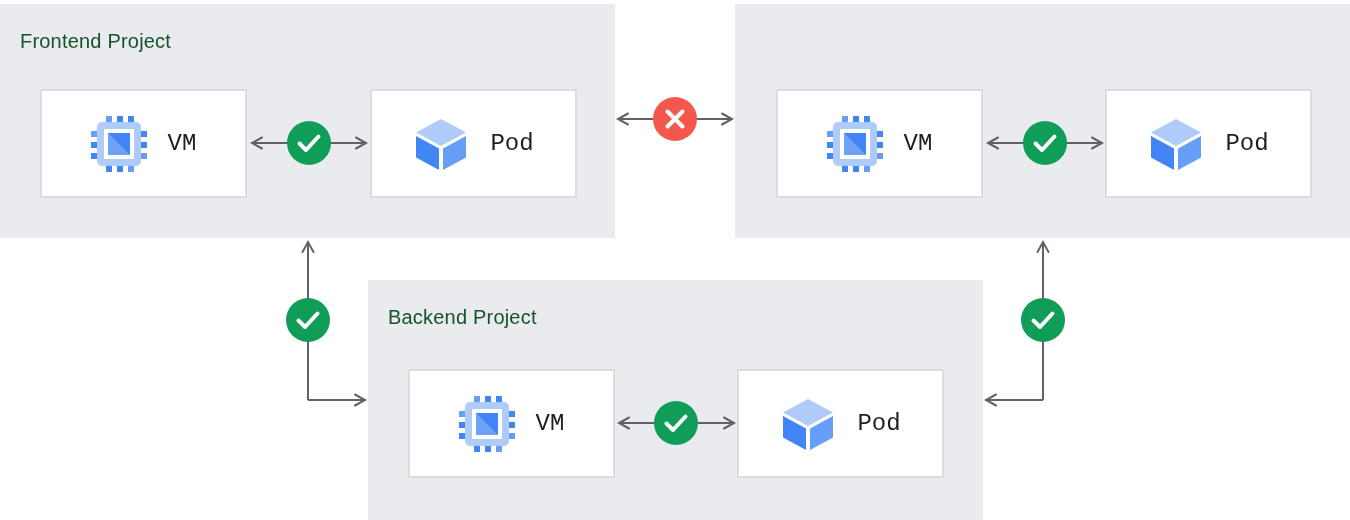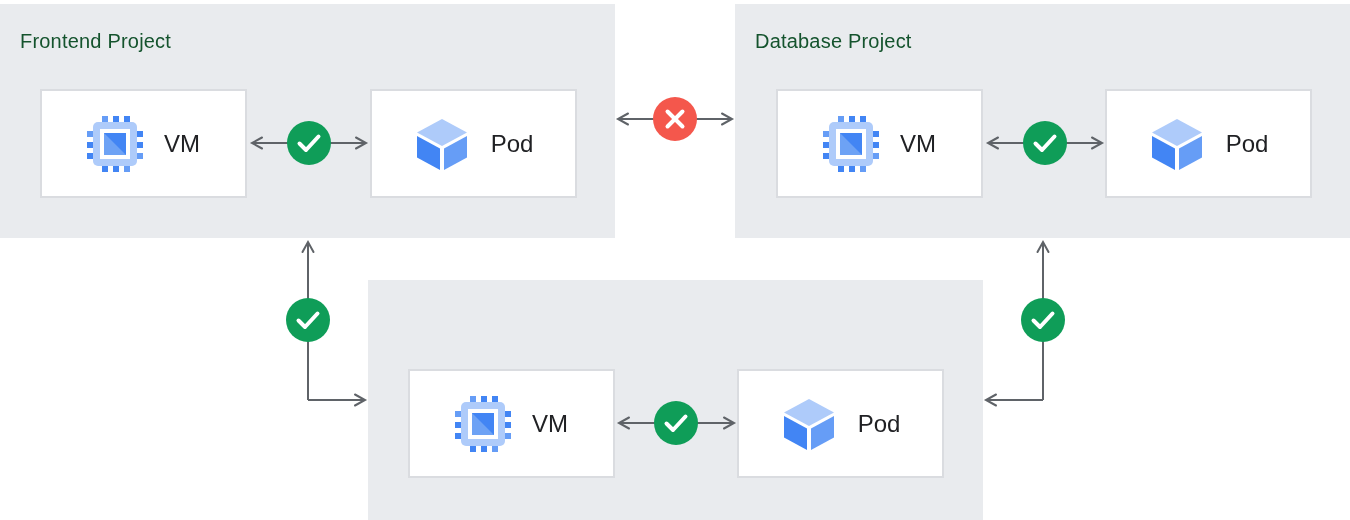--- a/index.html
+++ b/index.html
@@ -36,20 +36,21 @@
     position: absolute;
     width: 207px;
     height: 109px;
     background: #ffffff;
     border: 2px solid #dadce0;
     box-sizing: border-box;
     display: flex;
     align-items: center;
     justify-content: center;
     gap: 21px;
+    font-family: Liberation Mono, monospace;
   }
   .card-left  { left: 40px;  top: 85px; }
   .card-right { left: 370px; top: 85px; }
   .panel-backend .card-left  { left: 40px;  top: 89px; }
   .panel-backend .card-right { left: 369px; top: 89px; }
   .node-label {
     font-size: 24px;
     color: #202124;
     white-space: nowrap;
   }
@@ -127,36 +128,36 @@
     </div>
     <div class="card card-right">
       <svg class="icon-svg">
           <use href="#icon-pod"></use>
         </svg>
       <span class="node-label">Pod</span>
     </div>
   </div>
 
   <div class="panel panel-database">
-    <div class="panel-title">Database Project</div>
     <div class="card card-left" style="left:41px;">
       <svg class="icon-svg">
           <use href="#icon-vm"></use>
         </svg>
       <span class="node-label">VM</span>
     </div>
     <div class="card card-right">
       <svg class="icon-svg">
           <use href="#icon-pod"></use>
         </svg>
       <span class="node-label">Pod</span>
     </div>
   </div>
 
   <div class="panel panel-backend">
+    <div class="panel-title">Backend Project</div>
     <div class="card card-left">
       <svg class="icon-svg">
           <use href="#icon-vm"></use>
         </svg>
       <span class="node-label">VM</span>
     </div>
     <div class="card card-right">
       <svg class="icon-svg">
           <use href="#icon-pod"></use>
         </svg>

